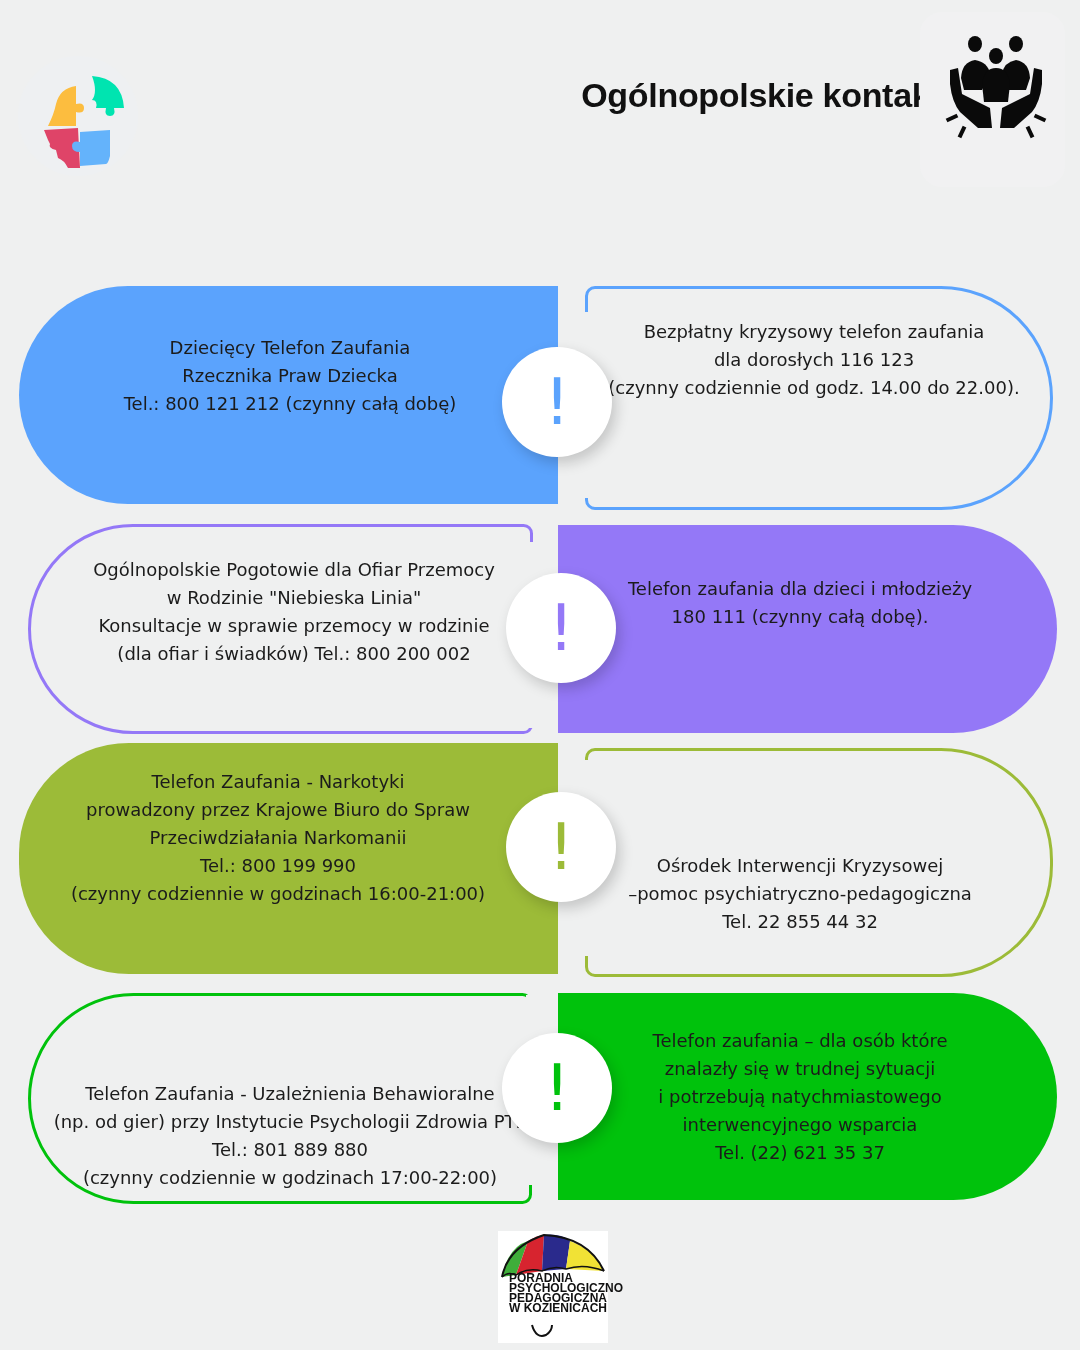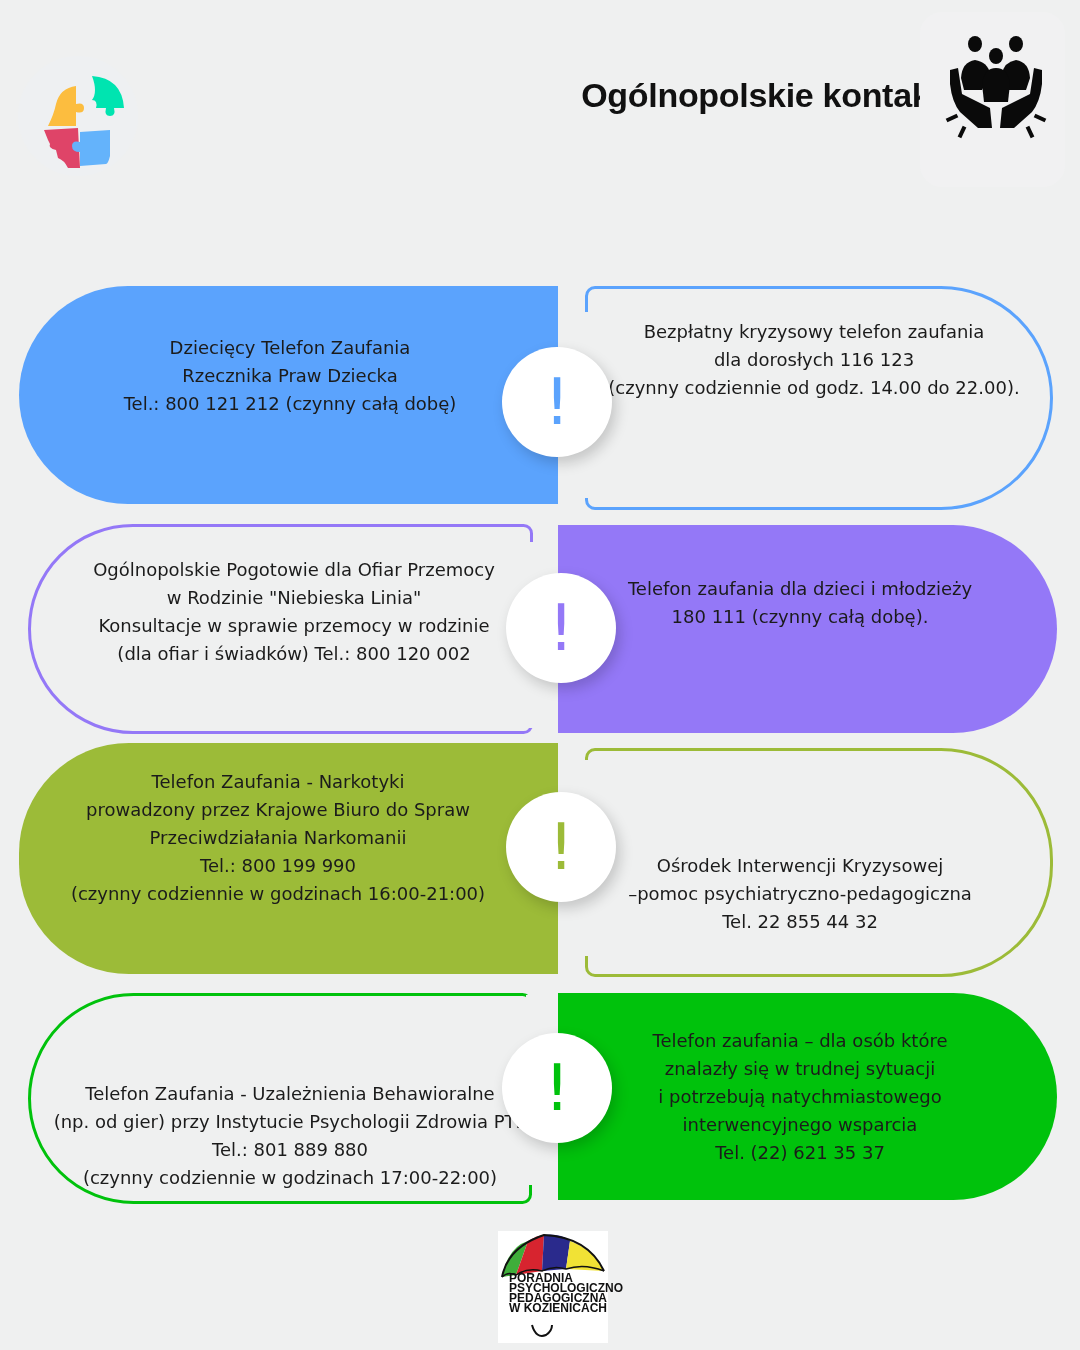--- a/index.html
+++ b/index.html
@@ -105,21 +105,21 @@
 
 <div class="badge" style="left:502px; top:347px; color:#5ba3fd;">
   <span>!</span>
 </div>
 
 <div class="block outline-left" style="left:28px; top:524px; width:505px; height:210px; border-color:#9478f7;"></div>
 <div class="gap-right-cover" style="left:527px; top:542px; width:9px; height:186px;"></div>
 <div class="text" style="left:50px; top:556px; width:488px;">Ogólnopolskie Pogotowie dla Ofiar Przemocy
 w Rodzinie "Niebieska Linia"
 Konsultacje w sprawie przemocy w rodzinie
-(dla ofiar i świadków)  Tel.: 800 120 002</div>
+(dla ofiar i świadków)  Tel.: 800 200 002</div>
 
 <div class="block fill-right" style="left:558px; top:525px; width:499px; height:208px; background:#9478f7;"></div>
 <div class="text" style="left:600px; top:575px; width:400px;">Telefon zaufania dla dzieci i młodzieży
 180 111 (czynny całą dobę).</div>
 
 <div class="badge" style="left:506px; top:573px; color:#9478f7;">
   <span>!</span>
 </div>
 
 <div class="block fill-left" style="left:19px; top:743px; width:539px; height:231px; background:#9cbb38;"></div>

